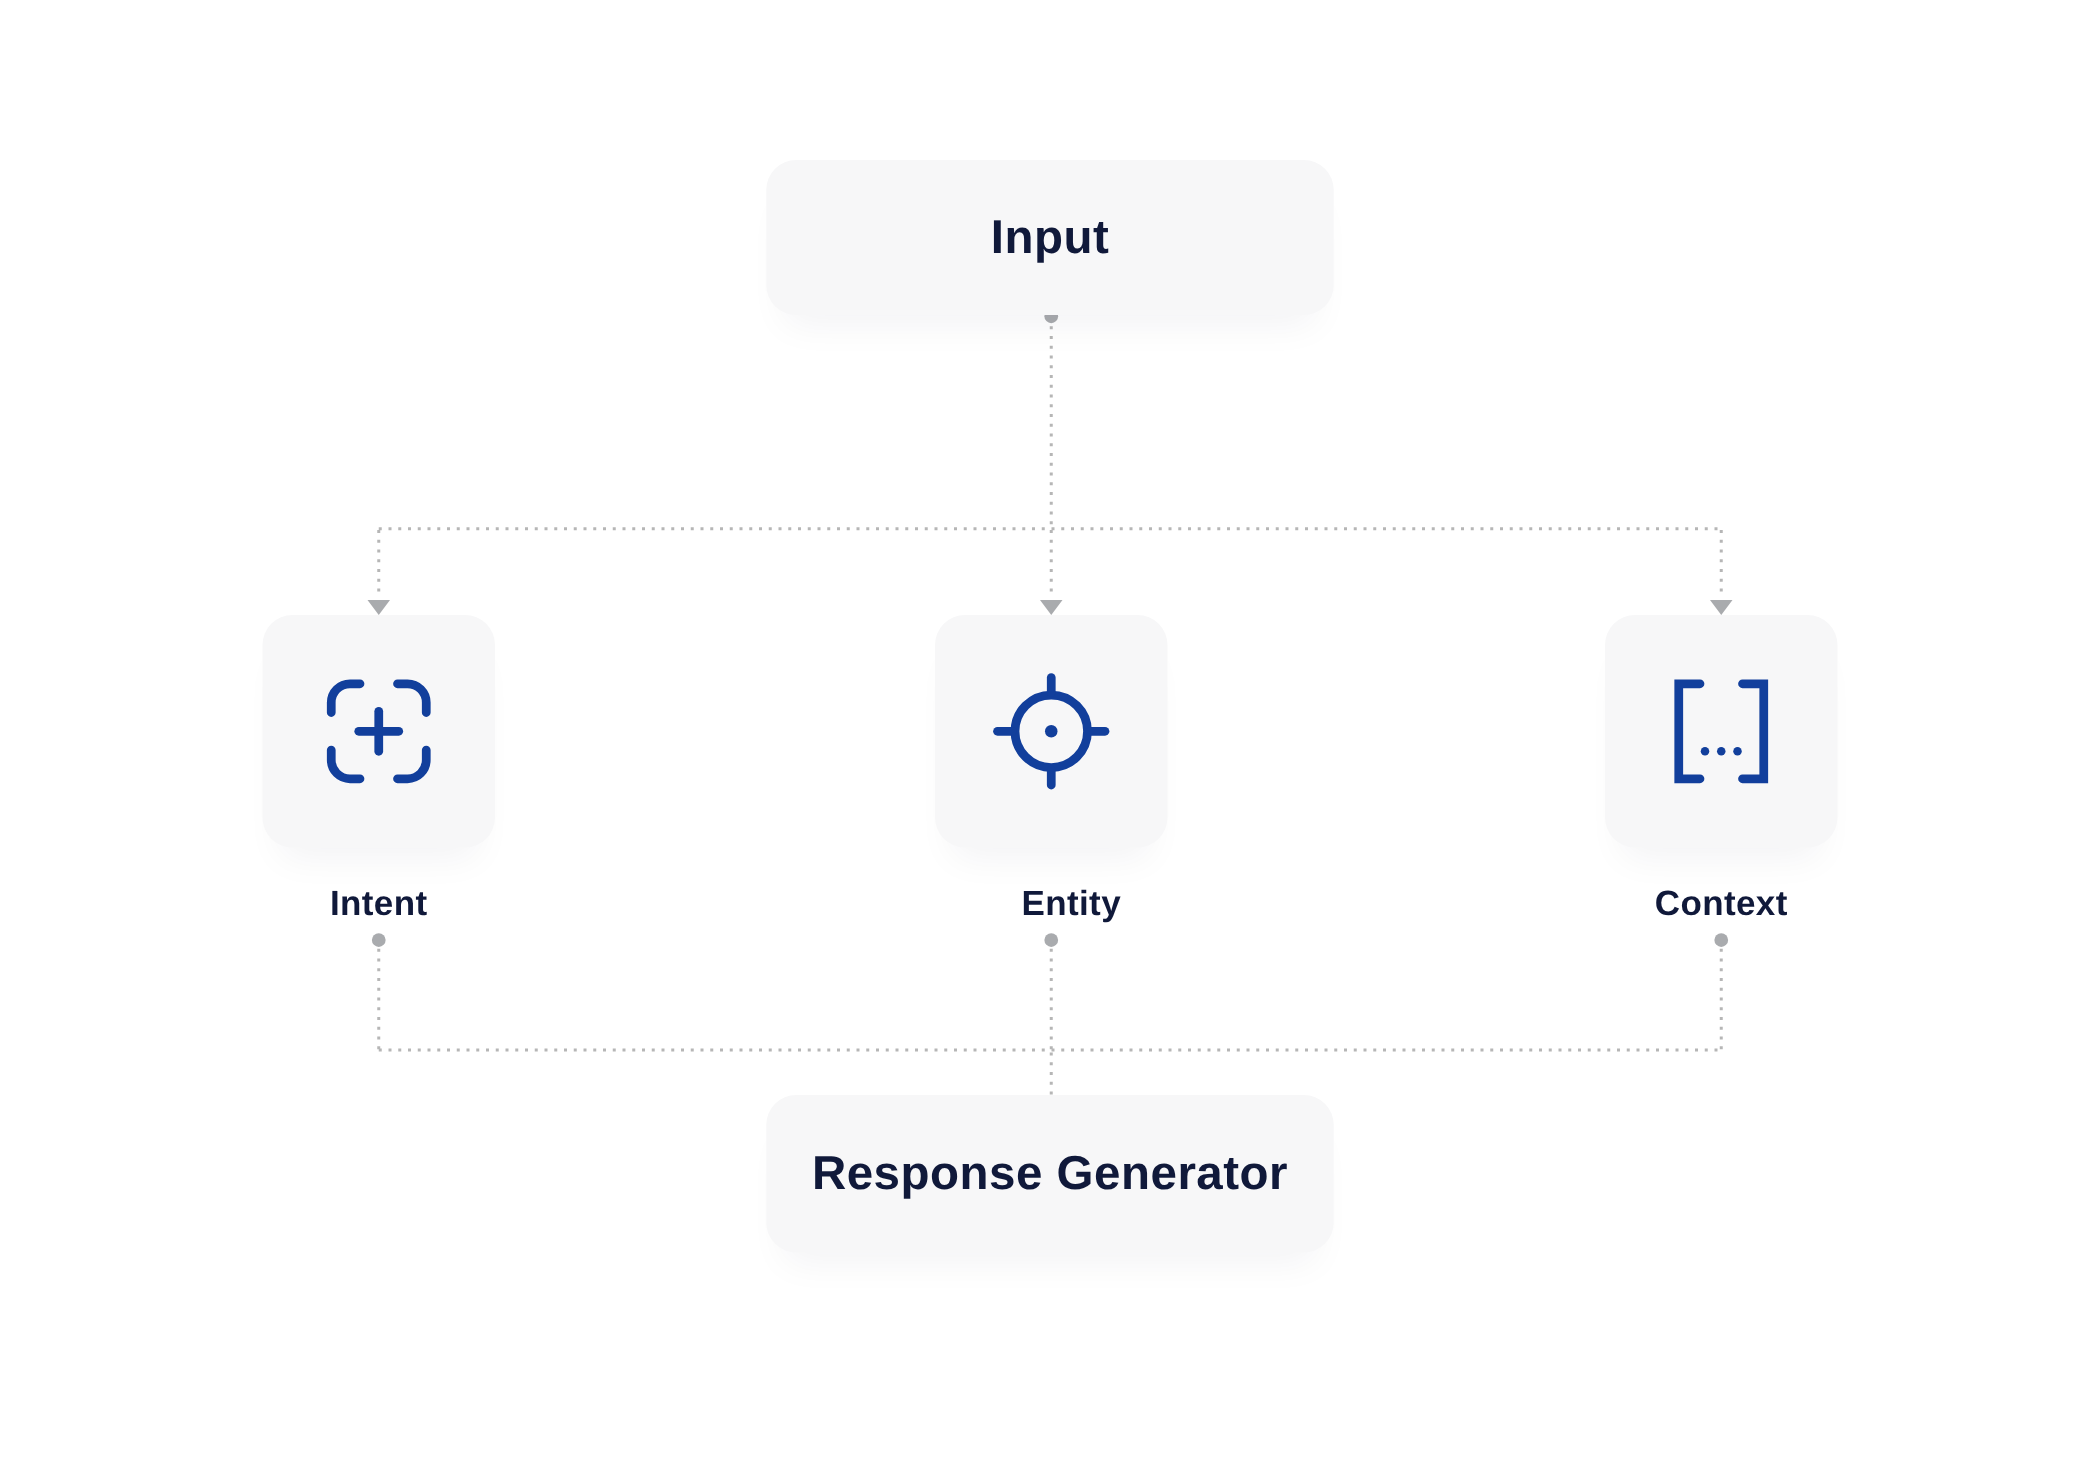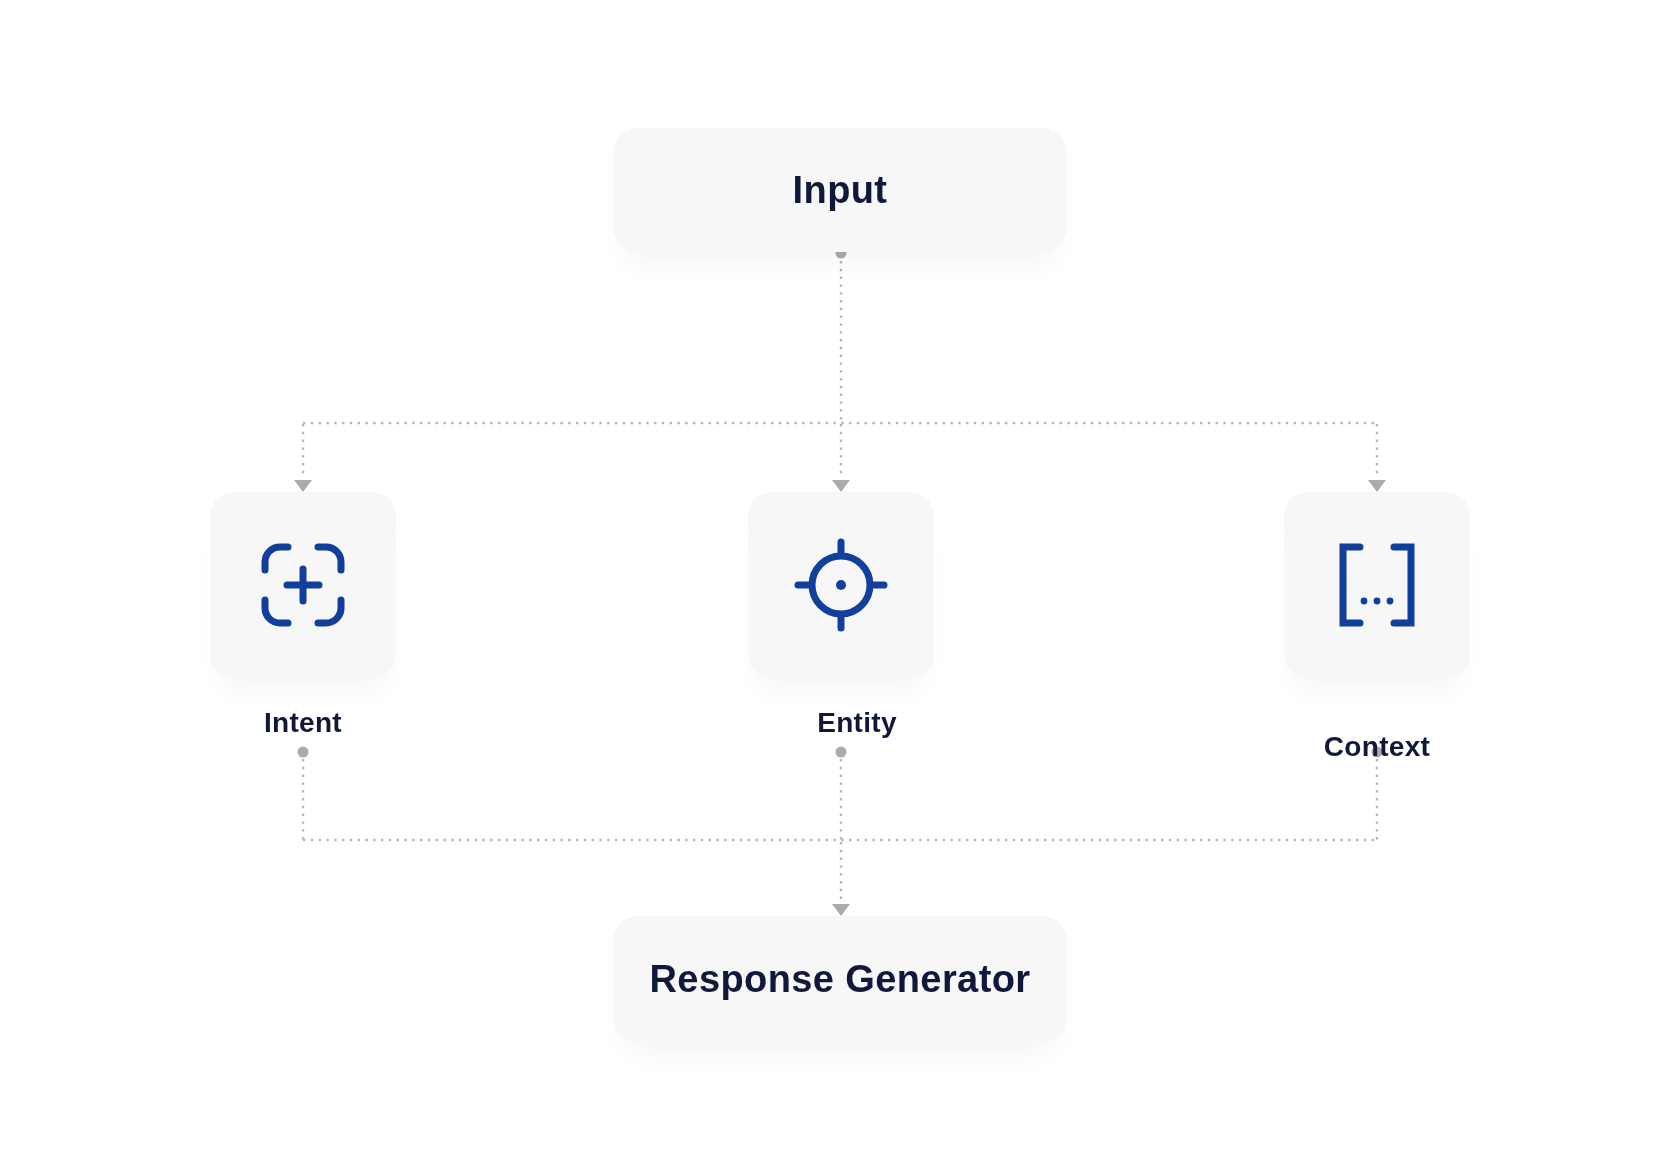--- a/index.html
+++ b/index.html
@@ -25,21 +25,21 @@
     align-items: center;
     justify-content: center;
     box-shadow: 0 22px 30px -14px rgba(18, 24, 58, 0.05);
   }
   .node-wide {
     left: 613px;
     width: 454px;
     height: 124px;
   }
   .node-input { top: 128px; }
-  .node-output { top: 916px; height: 126px; text-align: center; }
+  .node-output { top: 876px; height: 126px; text-align: center; }
   .node-wide .node-title {
     color: #10193a;
     font-size: 38px;
     font-weight: 700;
     letter-spacing: 0.4px;
   }
   .node-square {
     top: 492px;
     width: 186px;
     height: 186px;
@@ -54,21 +54,21 @@
     width: 300px;
     text-align: center;
     color: #10193a;
     font-size: 28px;
     font-weight: 700;
     letter-spacing: 0.3px;
     line-height: 36px;
   }
   .label-intent  { left: 153px; }
   .label-entity  { left: 707px; }
-  .label-context { left: 1227px; margin-top: 24px; }
+  .label-context { left: 1227px; }
 </style>
 </head>
 <body>
 
 <div class="canvas">
 
   <svg class="connector-layer" width="1680" height="1170" viewBox="0 0 1680 1170" xmlns="http://www.w3.org/2000/svg">
     <g stroke="#b6b6b6" stroke-width="2.4" fill="none" stroke-dasharray="2.4 5.4" stroke-linecap="butt">
       <path d="M841 261 V423"></path>
       <path d="M303 423 H1377"></path>

